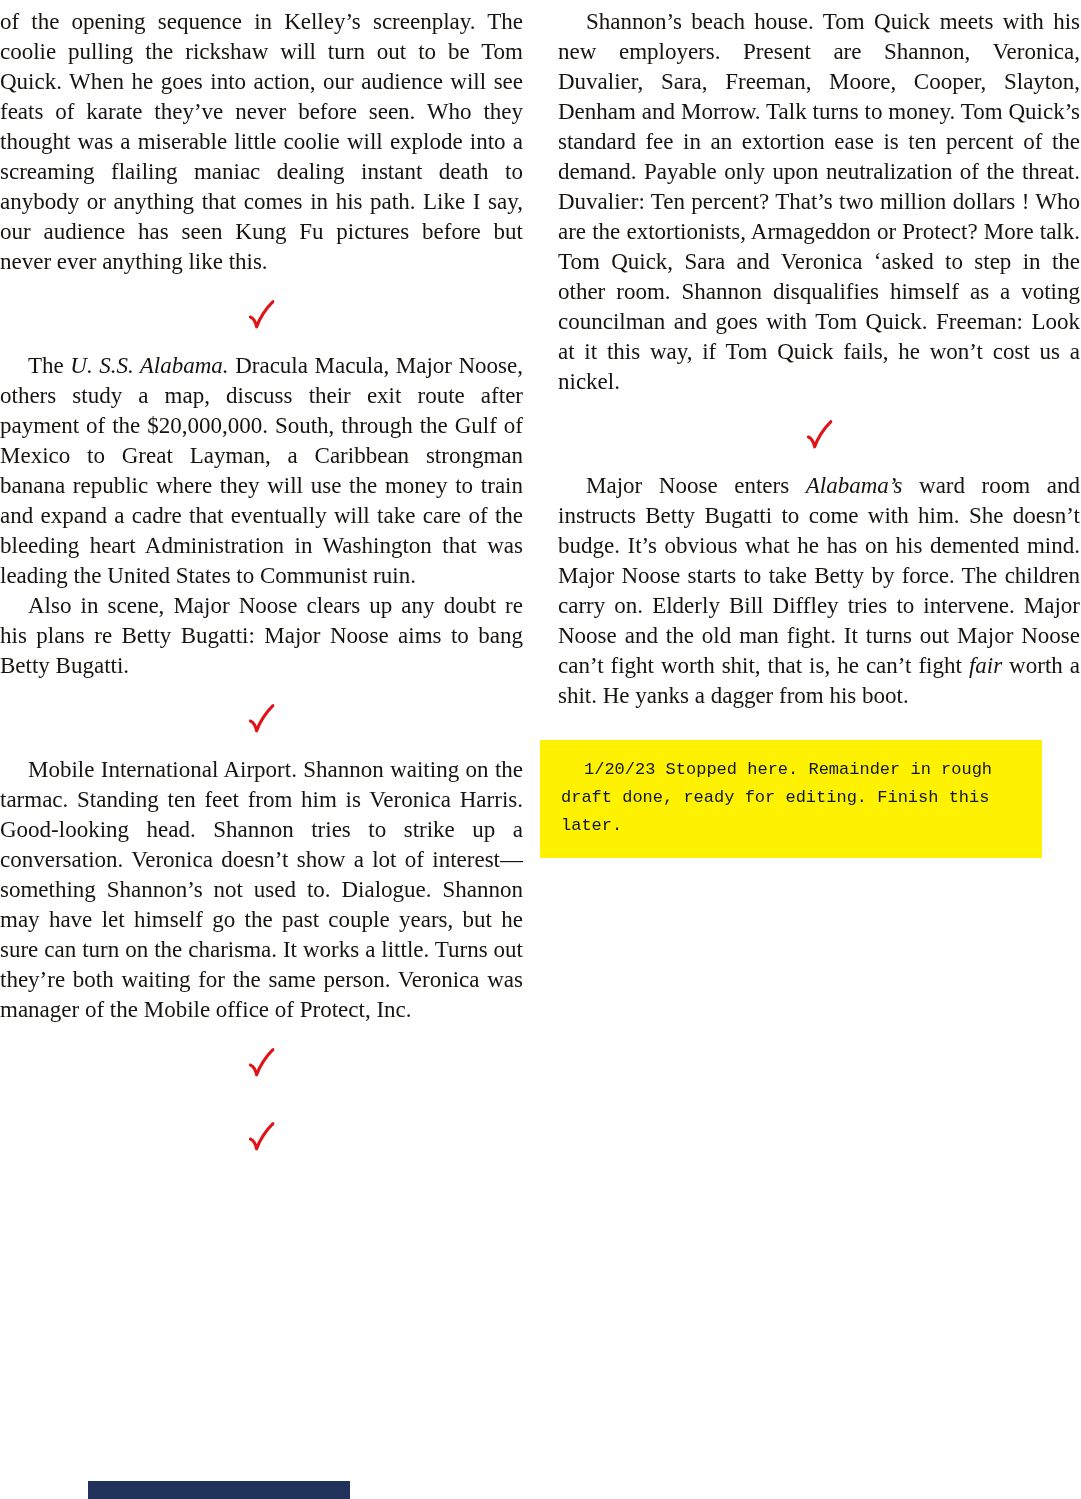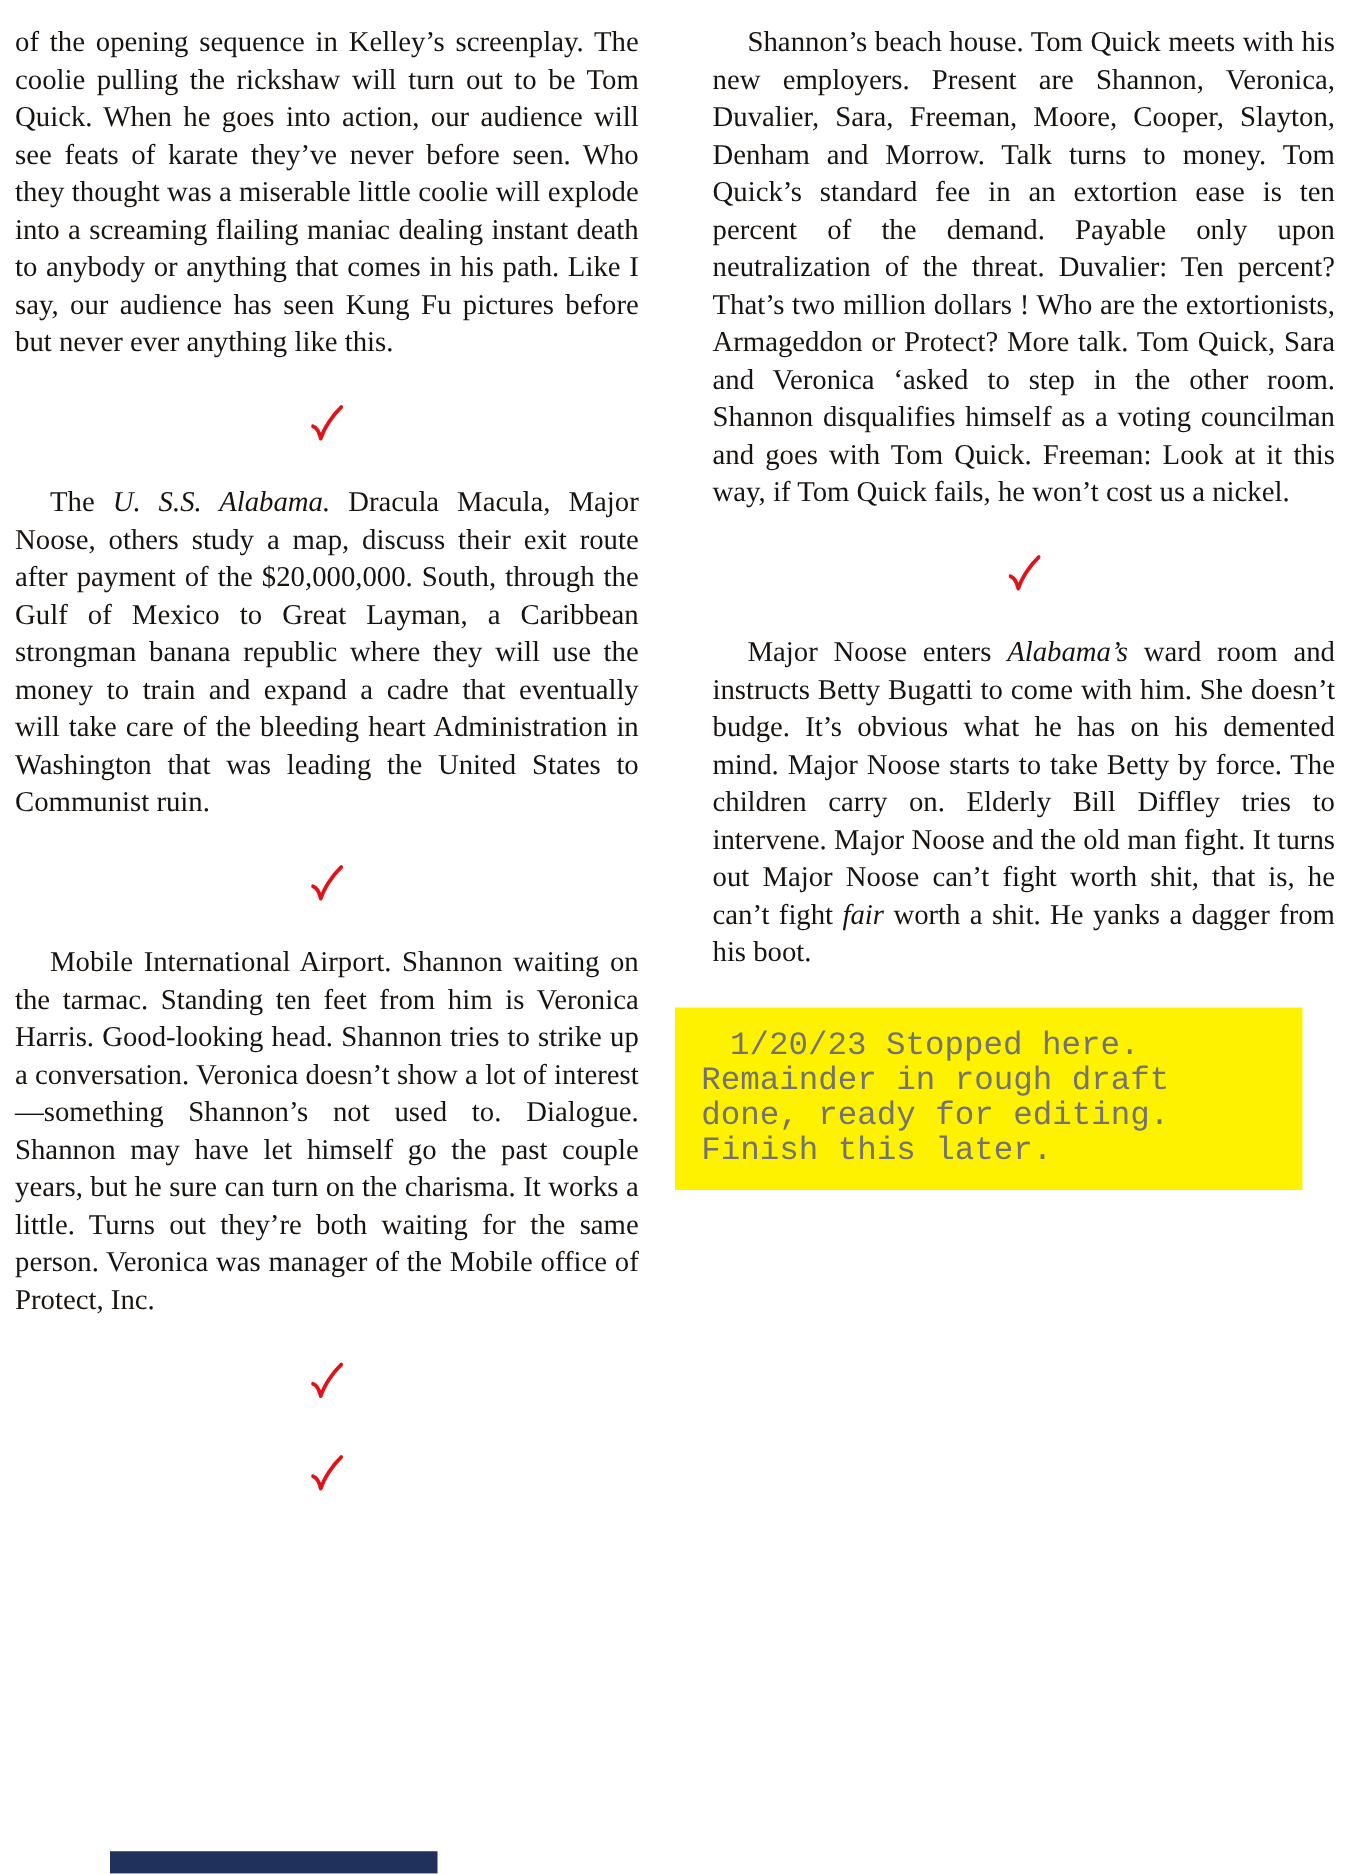--- a/index.html
+++ b/index.html
@@ -11,21 +11,21 @@
     color:#171310;
     overflow:hidden;
   }
   .columns{
     display:flex;
     padding-top:7px;
   }
   .col{width:523px;}
   .col.right{margin-left:35px;width:522px;}
   .para{
-    margin:12px;
+    margin:0;
     font-size:23px;
     line-height:30px;
     text-align:justify;
     text-justify:inter-word;
     hyphens:auto;
     -webkit-hyphens:auto;
   }
   .para.indent{text-indent:28px;}
   .para em{}
   .check-row{
@@ -38,24 +38,24 @@
   .note-box{
     margin-top:29px;
     margin-left:-18px;
     width:502px;
     box-sizing:border-box;
     padding:16px 24px 18px 21px;
   }
   .note-text{
     margin:0;
     font-family:"Liberation Mono", monospace;
-    font-size:26px;
+    font-size:17px;
     line-height:28px;
     text-indent:23px;
-    color:#737373;
+    color:#0f172a;
     text-align:left;
   }
   .bottom-bar{
     position:absolute;
     left:88px;
     top:1481px;
     width:262px;
     height:18px;
   }
 </style>
@@ -65,20 +65,21 @@
 <div class="page" style="background: rgb(255, 255, 255); color: rgb(23, 19, 16);">
   <div class="columns">
     <div class="col left">
         <p class="para"><span>of the opening sequence in Kelley’s screenplay. The coolie pulling the rickshaw will turn out to be Tom Quick. When he goes into action, our audience will see feats of karate they’ve never before seen. Who they thought was a miserable little coolie will explode into a screaming flailing maniac dealing instant death to anybody or anything that comes in his path. Like I say, our audience has seen Kung Fu pictures before but never ever anything like this.</span></p>
         <div class="check-row">
           <svg viewBox="0 0 34 40" width="25" height="37">
             <path d="M2 24 C6 25 9 30 11 37 C14 26 23 11 32 2" fill="none" stroke="#e01318" stroke-width="4.2" stroke-linecap="round" stroke-linejoin="round"></path>
           </svg>
         </div>
         <p class="para indent"><span>The </span><em>U. S.S. Alabama.</em><span> Dracula Macula, Major Noose, others study a map, discuss their exit route after payment of the $20,000,000. South, through the Gulf of Mexico to Great Layman, a Caribbean strongman banana republic where they will use the money to train and expand a cadre that eventually will take care of the bleeding heart Administration in Washington that was leading the United States to Communist ruin.</span></p>
+        <p class="para indent"><span>Also in scene, Major Noose clears up any doubt re his plans re Betty Bugatti: Major Noose aims to bang Betty Bugatti.</span></p>
         <div class="check-row">
           <svg viewBox="0 0 34 40" width="25" height="37">
             <path d="M2 24 C6 25 9 30 11 37 C14 26 23 11 32 2" fill="none" stroke="#e01318" stroke-width="4.2" stroke-linecap="round" stroke-linejoin="round"></path>
           </svg>
         </div>
         <p class="para indent"><span>Mobile International Airport. Shannon waiting on the tarmac. Standing ten feet from him is Veronica Harris. Good-looking head. Shannon tries to strike up a conversation. Veronica doesn’t show a lot of interest—something Shannon’s not used to. Dialogue. Shannon may have let himself go the past couple years, but he sure can turn on the charisma. It works a little. Turns out they’re both waiting for the same person. Veronica was manager of the Mobile office of Protect, Inc.</span></p>
         <div class="check-row">
           <svg viewBox="0 0 34 40" width="25" height="37">
             <path d="M2 24 C6 25 9 30 11 37 C14 26 23 11 32 2" fill="none" stroke="#e01318" stroke-width="4.2" stroke-linecap="round" stroke-linejoin="round"></path>
           </svg>

